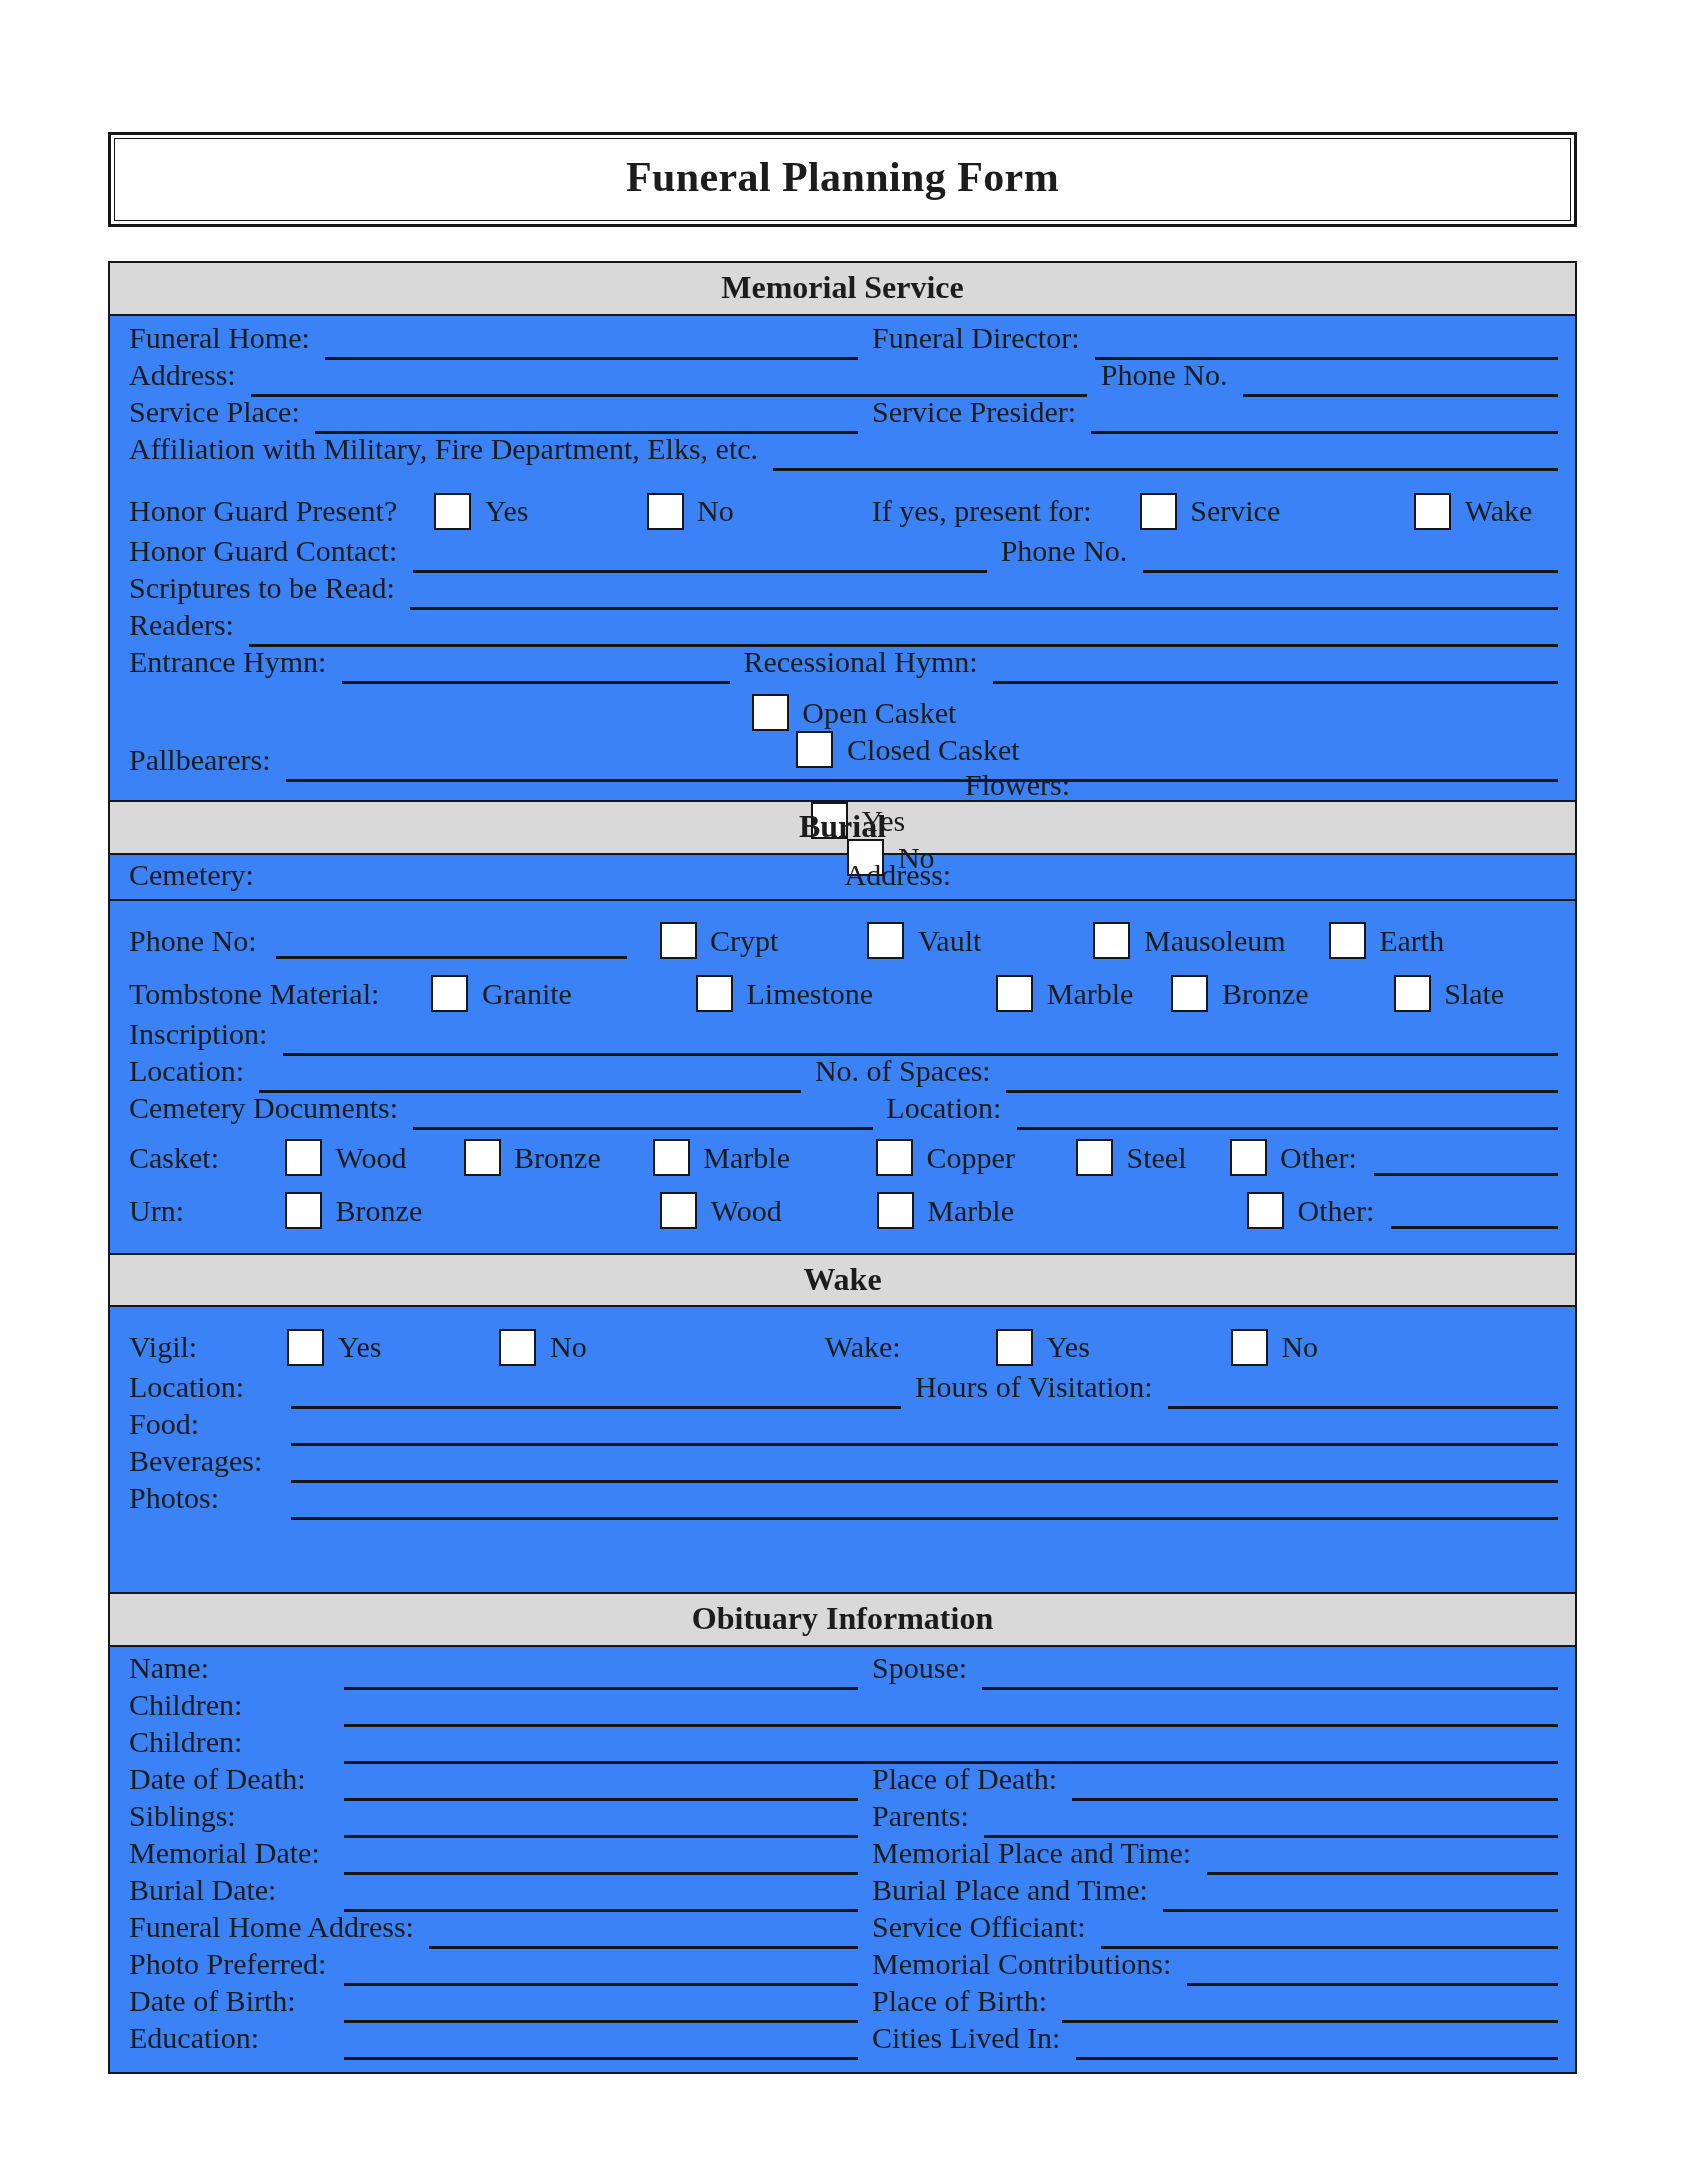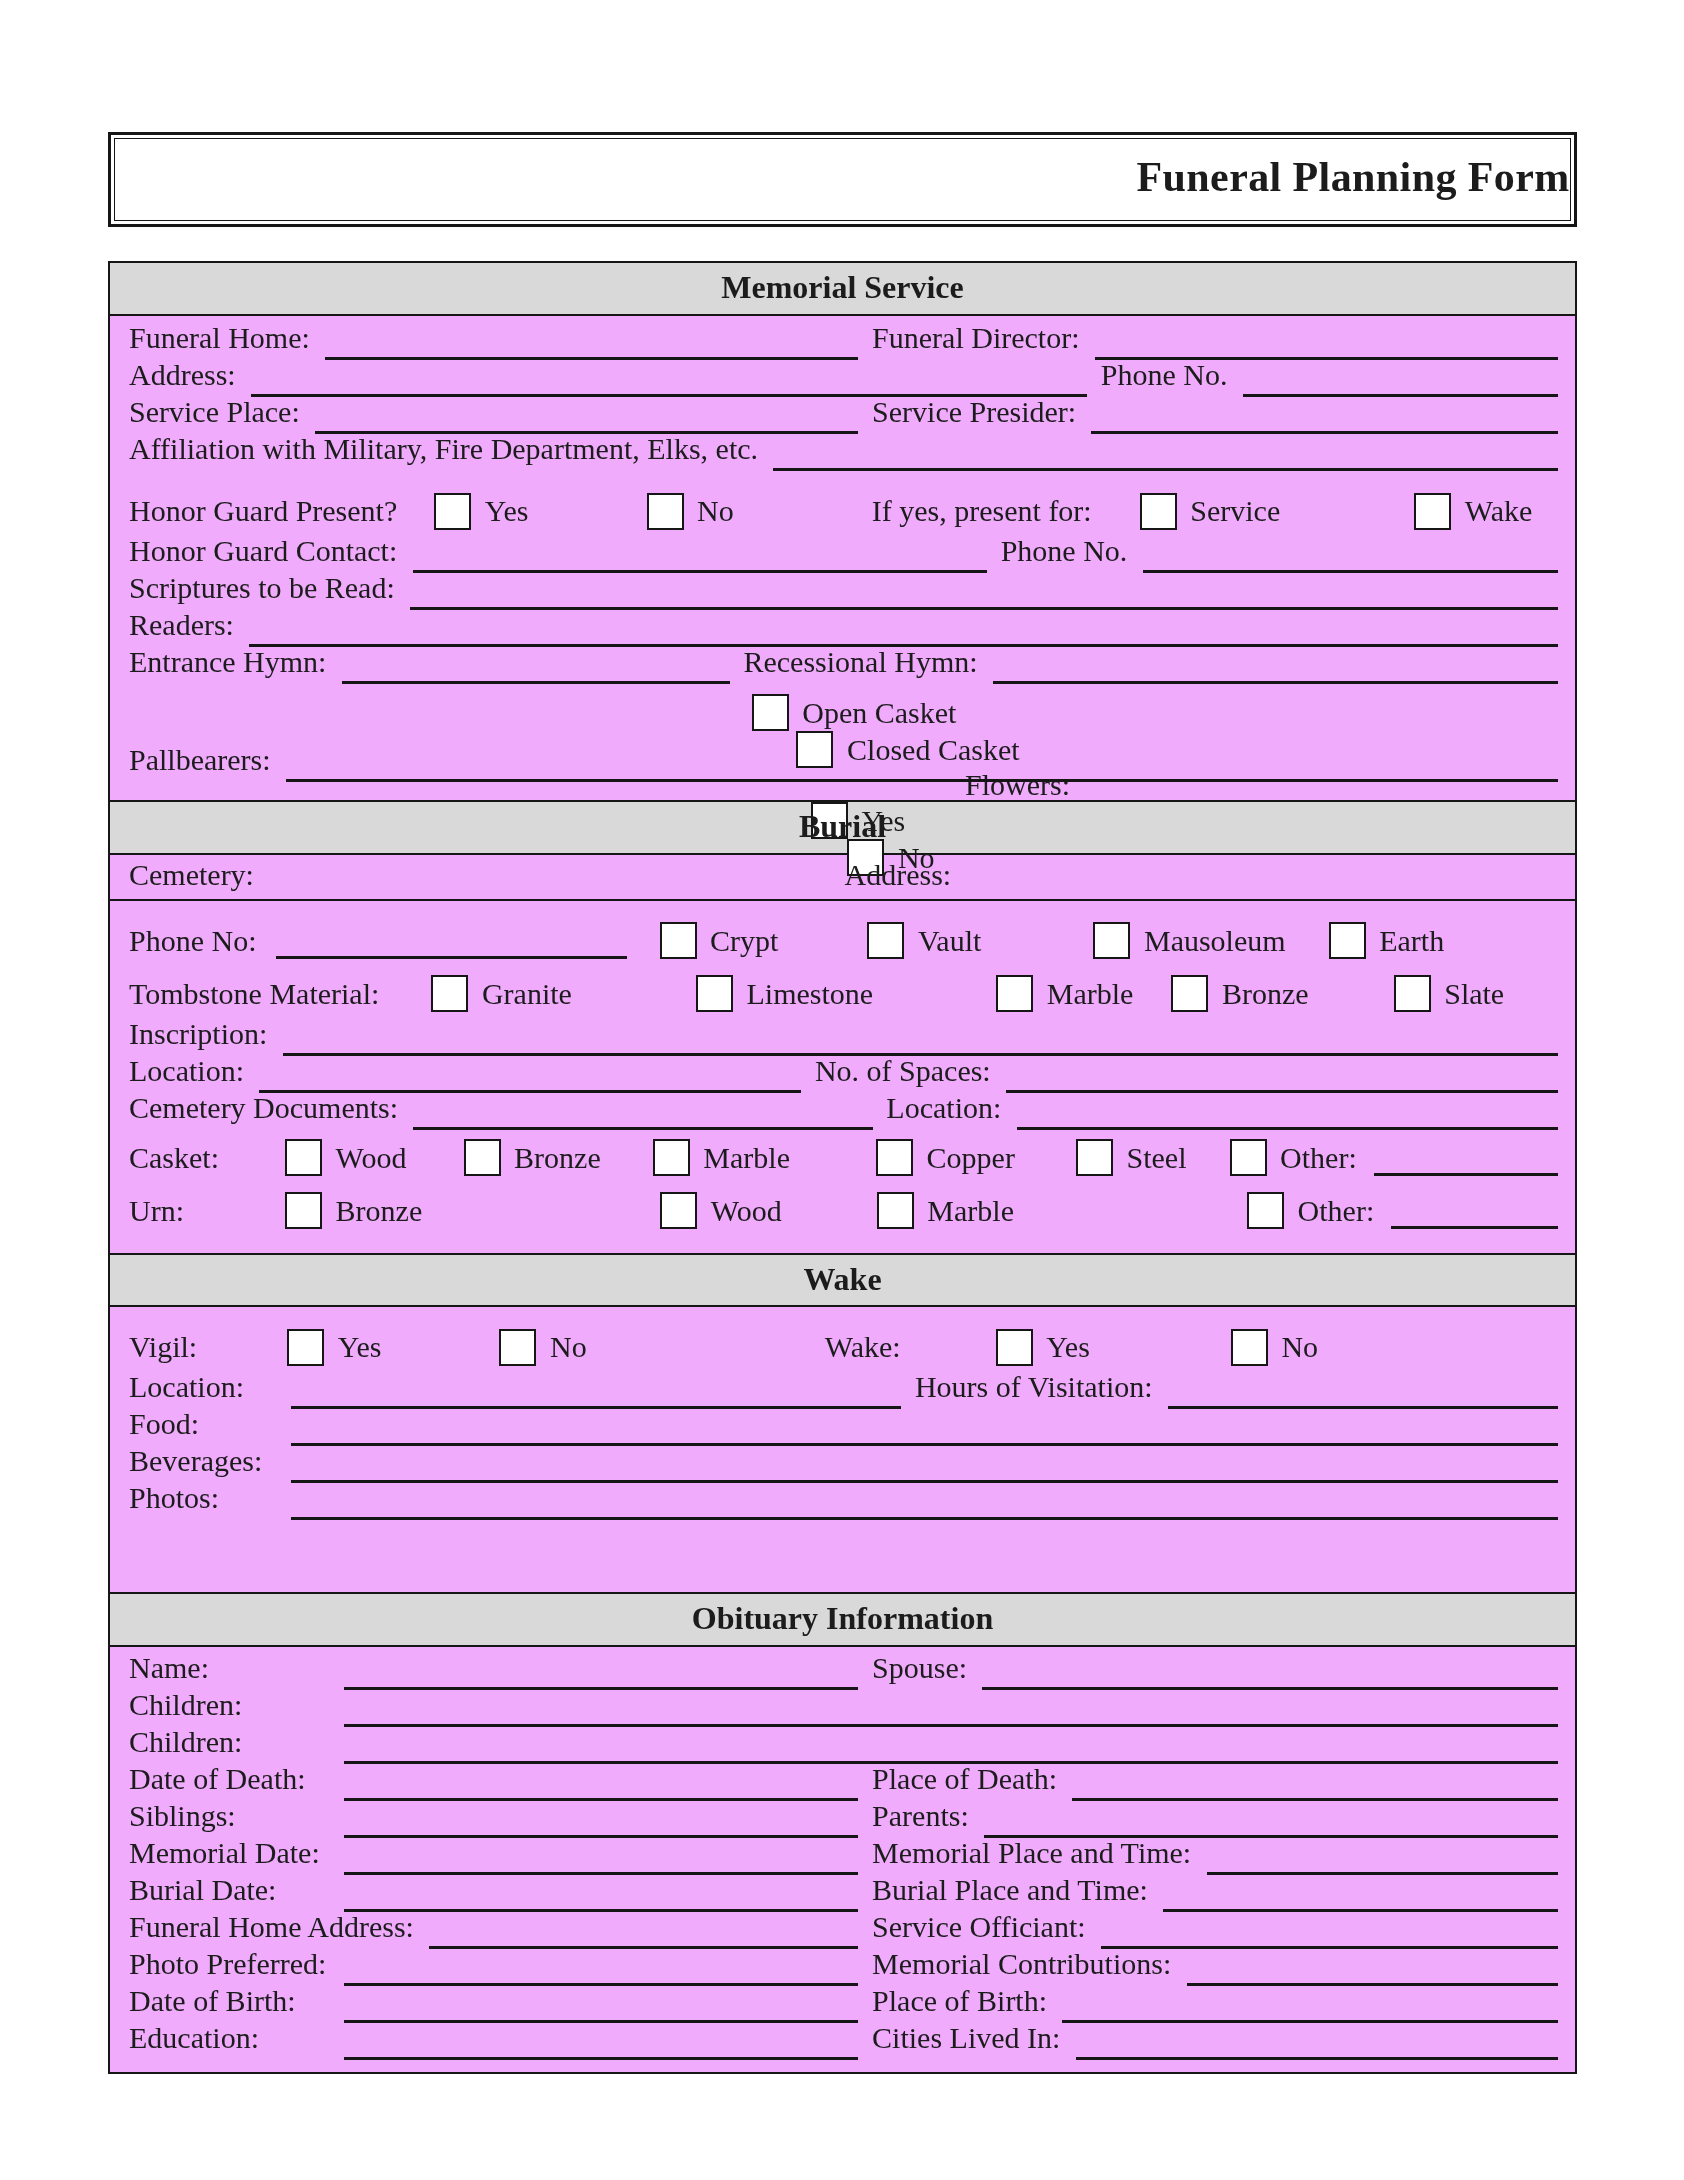--- a/index.html
+++ b/index.html
@@ -1,22 +1,22 @@
 <!DOCTYPE html>
 <html style="font-size:13.6px"><head>
 <meta charset="utf-8">
 <style>
   html,body{margin:0;padding:0;background:#ffffff;}
   body{width:1685px;height:2181px;overflow:hidden;position:relative;
        font-family:"Liberation Serif","DejaVu Serif",serif;color:#1c1c1c;}
   .page{padding:132px 108px 0 108px;}
   .title-box{border:3.4px solid #161616;padding:3.4px;background:#fff;}
-  .title-inner{border:1.7px solid #161616;text-align:right;padding:13.6px 0 19px 0;}
+  .title-inner{border:1.7px solid #161616;text-align:center;padding:13.6px 0 19px 0;}
   .title-inner span{font-size:42px;font-weight:bold;letter-spacing:0.4px;}
-  .form-table{margin-top:34px;border:2.6px solid #161616;background:#f0abfc;}
+  .form-table{margin-top:34px;border:2.6px solid #161616;background:#3b82f6;}
   .sec-header{background:#d9d9d9;border-top:2.6px solid #161616;border-bottom:2.6px solid #161616;
               text-align:center;font-weight:bold;font-size:32px;padding:6px 0 7.7px 0;}
   .form-table > .sec-header:first-child{border-top:none;}
   .sec-body{padding:8.5px 17px 12px 19px;font-size:30px;}
   .row{display:flex;align-items:flex-end;height:37px;}
   .col{display:flex;align-items:flex-end;min-width:0;}
   .lbl{white-space:nowrap;padding-bottom:6.8px;padding-right:15.3px;}
   .minw{min-width:215px;box-sizing:border-box;}
   .minw190{min-width:162px;box-sizing:border-box;}
   .line{flex:1 1 auto;border-bottom:3.4px solid #161616;margin-bottom:1.7px;height:25.6px;}

